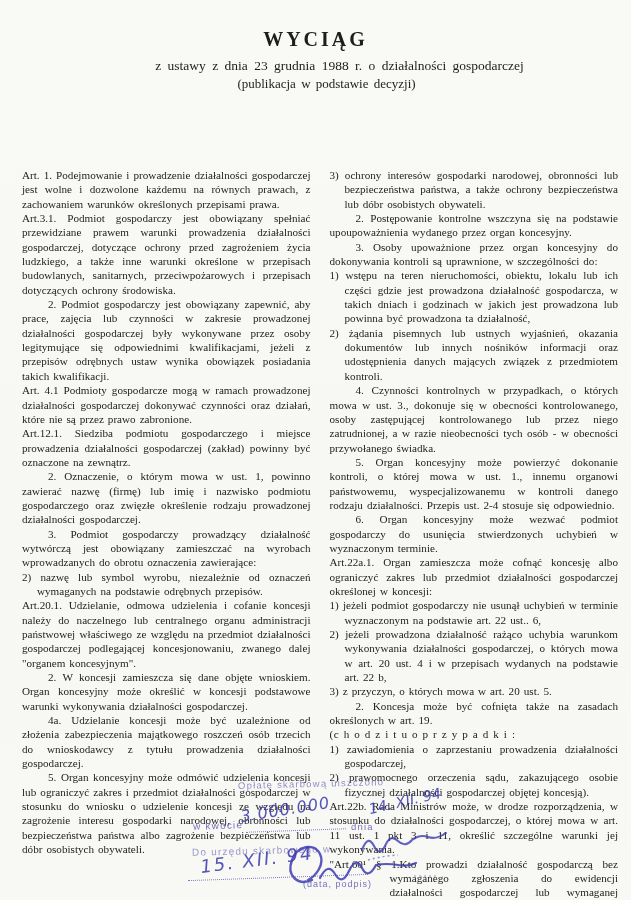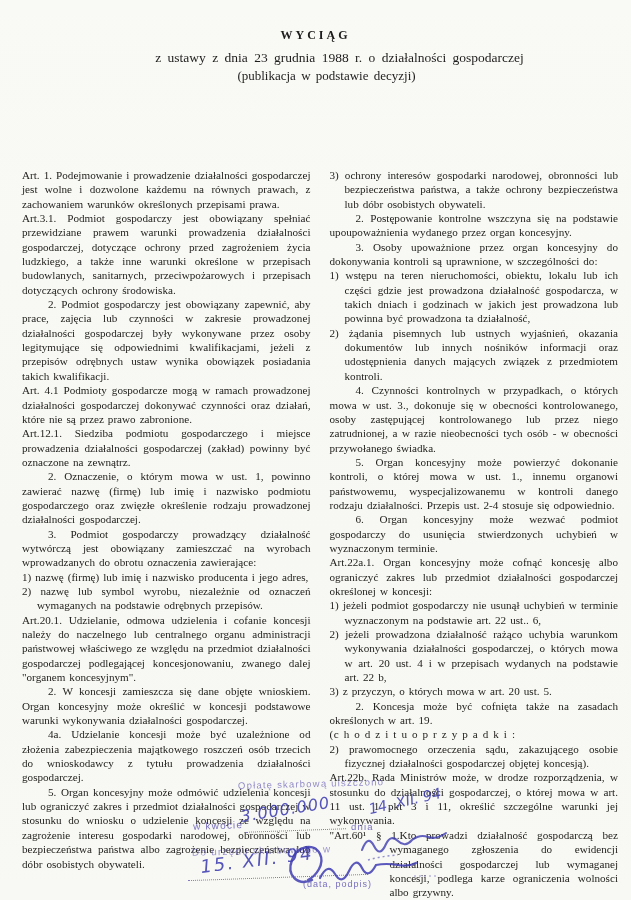--- a/index.html
+++ b/index.html
@@ -4,21 +4,21 @@
 <style>
   html,body{margin:0;padding:0;}
   body{
     width:631px;height:900px;position:relative;overflow:hidden;
     background:#f8f8f5;
     font-family:"Liberation Serif", serif;
     color:#1e1d1c;
   }
   .page{position:absolute;inset:0;background:linear-gradient(180deg,#f9f9f6 0%,#f7f7f3 60%,#f8f8f4 100%);}
   .header{position:absolute;top:28px;left:0;right:0;text-align:center;}
-  .title{font-size:12px;font-weight:bold;letter-spacing:3px;margin:0;}
+  .title{font-size:20px;font-weight:bold;letter-spacing:3px;margin:0;}
   .subtitle{font-size:13.5px;margin:7px 0 0 0;word-spacing:3px;padding-left:48px;}
   .subtitle2{font-size:13px;margin:2px 0 17px 0;word-spacing:2px;padding-left:22px;}
   .columns{position:absolute;top:126px;left:22px;width:596px;display:flex;gap:19px;margin-top:42px;}
   .col{flex:1;font-size:11.15px;line-height:14.35px;text-align:justify;word-spacing:1.2px;color:#242321;}
   .col p{margin:0;}
   .art{text-indent:0;}
   .ind{text-indent:26px;}
   .li{padding-left:15px;text-indent:-15px;}
   .q1{padding-left:60px;text-indent:-60px;}
   .sp{letter-spacing:.5px;}
@@ -48,44 +48,44 @@
   <div class="columns">
 
     <div class="col">
       <p class="art">Art. 1. Podejmowanie i prowadzenie działalności gospodarczej jest wolne i dozwolone każdemu na równych prawach, z zachowaniem warunków określonych przepisami prawa.</p>
       <p class="art">Art.3.1. Podmiot gospodarczy jest obowiązany spełniać przewidziane prawem warunki prowadzenia działalności gospodarczej, dotyczące ochrony przed zagrożeniem życia ludzkiego, a także inne warunki określone w przepisach budowlanych, sanitarnych, przeciwpożarowych i przepisach dotyczących ochrony środowiska.</p>
       <p class="ind">2. Podmiot gospodarczy jest obowiązany zapewnić, aby prace, zajęcia lub czynności w zakresie prowadzonej działalności gospodarczej były wykonywane przez osoby legitymujące się odpowiednimi kwalifikacjami, jeżeli z przepisów odrębnych ustaw wynika obowiązek posiadania takich kwalifikacji.</p>
       <p class="art">Art. 4.1 Podmioty gospodarcze mogą w ramach prowadzonej działalności gospodarczej dokonywać czynności oraz działań, które nie są przez prawo zabronione.</p>
       <p class="art">Art.12.1. Siedziba podmiotu gospodarczego i miejsce prowadzenia działalności gospodarczej (zakład) powinny być oznaczone na zewnątrz.</p>
       <p class="ind">2. Oznaczenie, o którym mowa w ust. 1, powinno zawierać nazwę (firmę) lub imię i nazwisko podmiotu gospodarczego oraz zwięzłe określenie rodzaju prowadzonej działalności gospodarczej.</p>
       <p class="ind">3. Podmiot gospodarczy prowadzący działalność wytwórczą jest obowiązany zamieszczać na wyrobach wprowadzanych do obrotu oznaczenia zawierające:</p>
-      <p class="li">1) nazwę (firmę) lub imię i nazwisko producenta i jego adres,</p>
       <p class="li">2) nazwę lub symbol wyrobu, niezależnie od oznaczeń wymaganych na podstawie odrębnych przepisów.</p>
       <p class="art">Art.20.1. Udzielanie, odmowa udzielenia i cofanie koncesji należy do naczelnego lub centralnego organu administracji państwowej właściwego ze względu na przedmiot działalności gospodarczej podlegającej koncesjonowaniu, zwanego dalej "organem koncesyjnym".</p>
       <p class="ind">2. W koncesji zamieszcza się dane objęte wnioskiem. Organ koncesyjny może określić w koncesji podstawowe warunki wykonywania działalności gospodarczej.</p>
       <p class="ind">4a. Udzielanie koncesji może być uzależnione od złożenia zabezpieczenia majątkowego roszczeń osób trzecich do wnioskodawcy z tytułu prowadzenia działalności gospodarczej.</p>
       <p class="ind">5. Organ koncesyjny może odmówić udzielenia koncesji lub ograniczyć zakres i przedmiot działalności gospodarczej w stosunku do wniosku o udzielenie koncesji ze względu na zagrożenie interesu gospodarki narodowej, obronności lub bezpieczeństwa państwa albo zagrożenie bezpieczeństwa lub dóbr osobistych obywateli.</p>
 
     </div>
 
     <div class="col">
       <p class="li">3) ochrony interesów gospodarki narodowej, obronności lub bezpieczeństwa państwa, a także ochrony bezpieczeństwa lub dóbr osobistych obywateli.</p>
       <p class="ind">2. Postępowanie kontrolne wszczyna się na podstawie upoupoważnienia wydanego przez organ koncesyjny.</p>
       <p class="ind">3. Osoby upoważnione przez organ koncesyjny do dokonywania kontroli są uprawnione, w szczególności do:</p>
       <p class="li">1) wstępu na teren nieruchomości, obiektu, lokalu lub ich części gdzie jest prowadzona działalność gospodarcza, w takich dniach i godzinach w jakich jest prowadzona lub powinna być prowadzona ta działalność,</p>
       <p class="li">2) żądania pisemnych lub ustnych wyjaśnień, okazania dokumentów lub innych nośników informacji oraz udostępnienia danych mających związek z przedmiotem kontroli.</p>
       <p class="ind">4. Czynności kontrolnych w przypadkach, o których mowa w ust. 3., dokonuje się w obecności kontrolowanego, osoby zastępującej kontrolowanego lub przez niego zatrudnionej, a w razie nieobecności tych osób - w obecności przywołanego świadka.</p>
       <p class="ind">5. Organ koncesyjny może powierzyć dokonanie kontroli, o której mowa w ust. 1., innemu organowi państwowemu, wyspecjalizowanemu w kontroli danego rodzaju działalności. Przepis ust. 2-4 stosuje się odpowiednio.</p>
       <p class="ind">6. Organ koncesyjny może wezwać podmiot gospodarczy do usunięcia stwierdzonych uchybień w wyznaczonym terminie.</p>
-      <p class="art">Art.22a.1. Organ koncesyjny może cofnąć koncesję albo ograniczyć zakres lub przedmiot działalności gospodarczej określonej w koncesji:</p>
+      <p class="art">Art.22a.1. Organ zamieszcza może cofnąć koncesję albo ograniczyć zakres lub przedmiot działalności gospodarczej określonej w koncesji:</p>
       <p class="li">1) jeżeli podmiot gospodarczy nie usunął uchybień w terminie wyznaczonym na podstawie art. 22 ust.. 6,</p>
       <p class="li">2) jeżeli prowadzona działalność rażąco uchybia warunkom wykonywania działalności gospodarczej, o których mowa w art. 20 ust. 4 i w przepisach wydanych na podstawie art. 22 b,</p>
       <p class="li">3) z przyczyn, o których mowa w art. 20 ust. 5.</p>
       <p class="ind">2. Koncesja może być cofnięta także na zasadach określonych w art. 19.</p>
       <p class="art sp">(c h o d z i   t u   o   p r z y p a d k i :</p>
+      <p class="li">1) zawiadomienia o zaprzestaniu prowadzenia działalności gospodarczej,</p>
       <p class="li">2) prawomocnego orzeczenia sądu, zakazującego osobie fizycznej działalności gospodarczej objętej koncesją).</p>
       <p class="art">Art.22b. Rada Ministrów może, w drodze rozporządzenia, w stosunku do działalności gospodarczej, o której mowa w art. 11 ust. 1 pkt 3 i 11, określić szczególne warunki jej wykonywania.</p>
       <p class="q1">"Art.60¹ § 1.Kto prowadzi działalność gospodarczą bez wymaganego zgłoszenia do ewidencji działalności gospodarczej lub wymaganej koncesji, podlega karze ograniczenia wolności albo grzywny.</p>
 
     </div>
 
   </div>
 
   <div>
     <span class="stamp-text" style="left:238px;top:778px;font-size:9.5px;transform:rotate(-1.5deg);opacity:.8;">Opłatę skarbową uiszczono</span>

